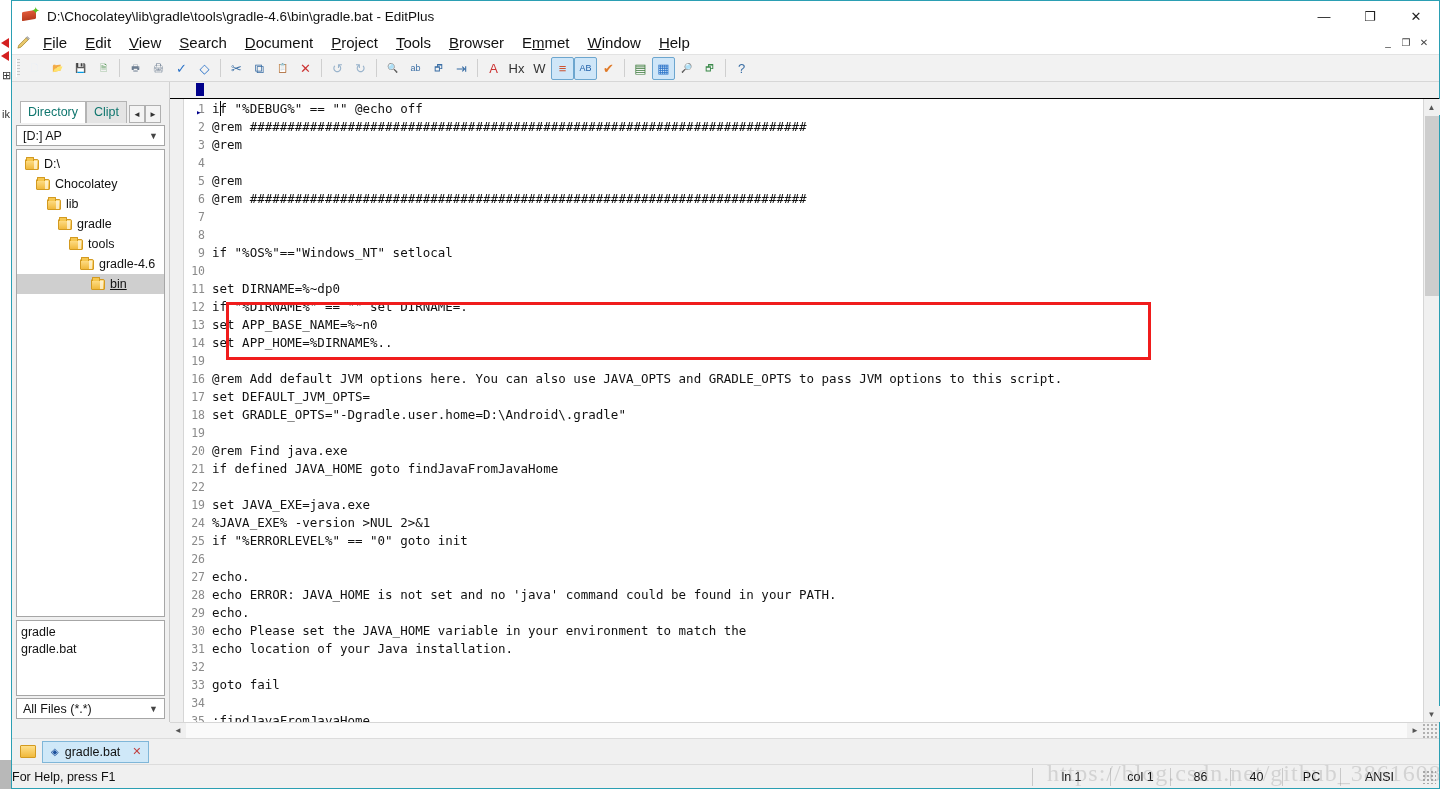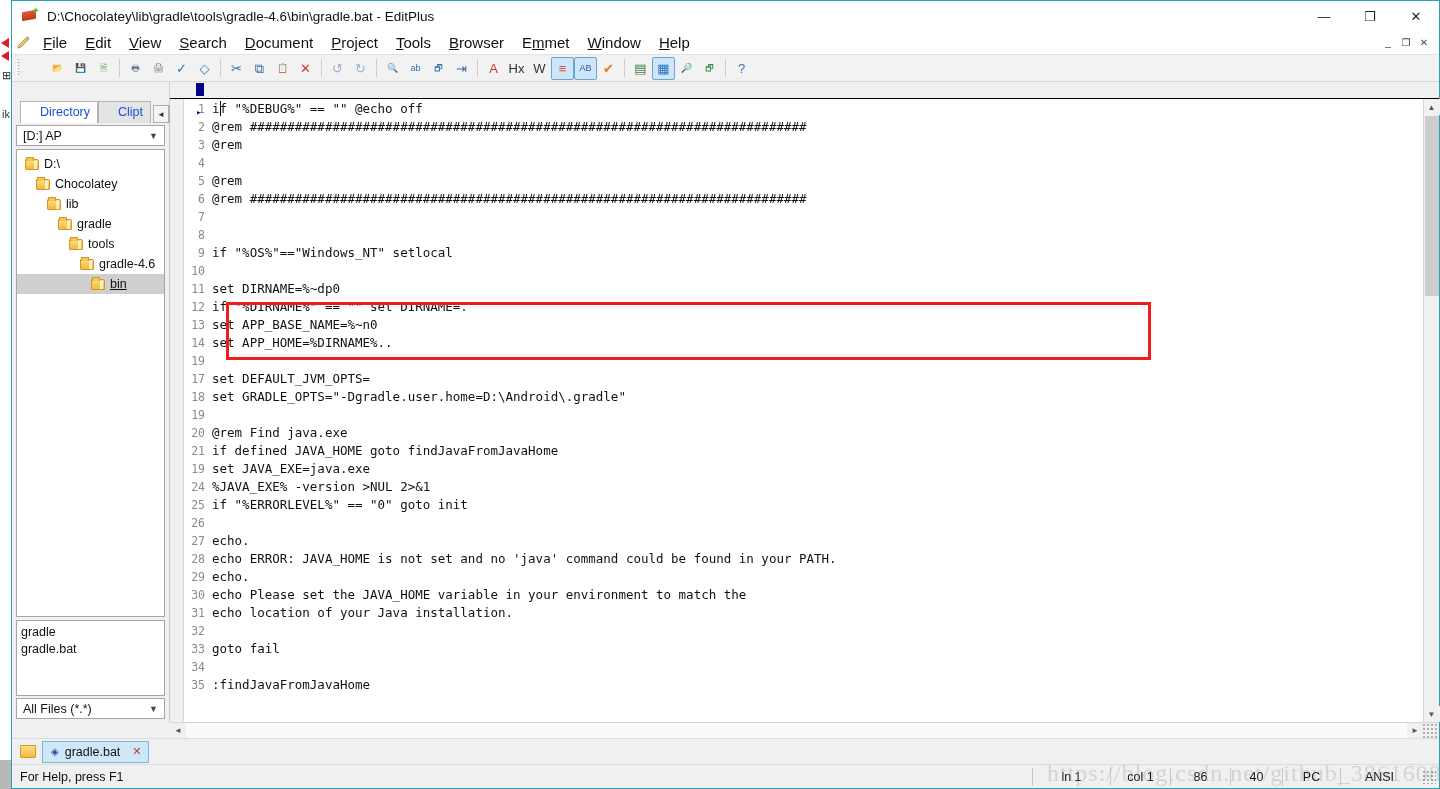--- a/index.html
+++ b/index.html
@@ -97,22 +97,22 @@
   }
   
   #body-split { flex: 1; display: flex; min-height: 0; }
   
   #sidebar {
     width: 158px; flex: 0 0 158px; background: #f0f0f0; display:flex; flex-direction:column;
     border-right: 1px solid #c8c8c8;
   }
   #side-tabs { display:flex; align-items:flex-end; height:24px; padding-left:8px; background:#f0f0f0;}
   .side-tab {
-    font-size: 12.5px; padding: 3px 7px 4px 19px; border:1px solid #b4b4b4; border-bottom:none;
-    background: #e4e4e4; color:#1d4ed8;
+    font-size: 12.5px; padding: 3px 7px 4px 7px; border:1px solid #b4b4b4; border-bottom:none;
+    background: #e4e4e4; color:#0f766e;
   }
   .side-tab.active { background:#fff; position:relative; z-index:2;}
   .tab-nav { display:flex; margin-left:2px; }
   .tab-nav .tn {
     width:16px; height:18px; border:1px solid #b0b0b0; background:#f4f4f4;
     display:flex; align-items:center; justify-content:center; font-size:8px; color:#333;
   }
   #drive-select {
     margin: 2px 4px 0 4px; height: 21px; background:#fff; border:1px solid #a6a6a6;
     display:flex; align-items:center; font-size:12.5px; color:#111; padding-left:6px;
@@ -205,21 +205,21 @@
     display:flex; align-items:center; height:22px; padding:0 6px 0 8px;
     background:#cfe8f8; border:1px solid #7fb6d8; font-size:12.5px; color:#111; gap:6px;
   }
   .doc-tab .dia { color:#1b4f9c; font-size:10px; }
   .doc-tab .x { color:#c04040; font-size:11px; margin-left:6px; }
   
   #status-bar {
     height: 24px; flex:0 0 24px; background:#f0f0f0; display:flex; align-items:center;
     font-size:12.5px; color:#111; border-top:1px solid #dcdcdc; position:relative;
   }
-  #status-help { padding-left:8px; }
+  #status-help { }
   #status-cells { margin-left:auto; display:flex; align-items:center; height:100%; }
   .st-cell {
     border-left:1px solid #c9c9c9; height:18px; display:flex; align-items:center;
     justify-content:center; padding:0 6px;
   }
   #status-grip { width:14px; height:14px; margin:0 3px 0 4px;
     background-image: radial-gradient(#a8a8a8 1px, transparent 1px);
     background-size:4px 4px;}
   
   #watermark {
@@ -453,25 +453,27 @@
             <div class="code-line"><span class="ln">6</span><span class="ltxt">@rem ##########################################################################</span></div>
             <div class="code-line"><span class="ln">7</span><span class="ltxt"></span></div>
             <div class="code-line"><span class="ln">8</span></div>
             <div class="code-line"><span class="ln">9</span><span class="ltxt">if "%OS%"=="Windows_NT" setlocal</span></div>
             <div class="code-line"><span class="ln">10</span><span class="ltxt"></span></div>
             <div class="code-line"><span class="ln">11</span><span class="ltxt">set DIRNAME=%~dp0</span></div>
             <div class="code-line"><span class="ln">12</span><span class="ltxt">if "%DIRNAME%" == "" set DIRNAME=.</span></div>
             <div class="code-line"><span class="ln">13</span><span class="ltxt">set APP_BASE_NAME=%~n0</span></div>
             <div class="code-line"><span class="ln">14</span><span class="ltxt">set APP_HOME=%DIRNAME%..</span></div>
             <div class="code-line"><span class="ln">19</span><span class="ltxt"></span></div>
+            <div class="code-line"><span class="ln">16</span><span class="ltxt">@rem Add default JVM options here. You can also use JAVA_OPTS and GRADLE_OPTS to pass JVM options to this script.</span></div>
             <div class="code-line"><span class="ln">17</span><span class="ltxt">set DEFAULT_JVM_OPTS=</span></div>
             <div class="code-line"><span class="ln">18</span><span class="ltxt">set GRADLE_OPTS="-Dgradle.user.home=D:\Android\.gradle"</span></div>
             <div class="code-line"><span class="ln">19</span><span class="ltxt"></span></div>
             <div class="code-line"><span class="ln">20</span><span class="ltxt">@rem Find java.exe</span></div>
             <div class="code-line"><span class="ln">21</span><span class="ltxt">if defined JAVA_HOME goto findJavaFromJavaHome</span></div>
+            <div class="code-line"><span class="ln">22</span><span class="ltxt"></span></div>
             <div class="code-line"><span class="ln">19</span><span class="ltxt">set JAVA_EXE=java.exe</span></div>
             <div class="code-line"><span class="ln">24</span><span class="ltxt">%JAVA_EXE% -version &gt;NUL 2&gt;&amp;1</span></div>
             <div class="code-line"><span class="ln">25</span><span class="ltxt">if "%ERRORLEVEL%" == "0" goto init</span></div>
             <div class="code-line"><span class="ln">26</span><span class="ltxt"></span></div>
             <div class="code-line"><span class="ln">27</span><span class="ltxt">echo.</span></div>
             <div class="code-line"><span class="ln">28</span><span class="ltxt">echo ERROR: JAVA_HOME is not set and no 'java' command could be found in your PATH.</span></div>
             <div class="code-line"><span class="ln">29</span><span class="ltxt">echo.</span></div>
             <div class="code-line"><span class="ln">30</span><span class="ltxt">echo Please set the JAVA_HOME variable in your environment to match the</span></div>
             <div class="code-line"><span class="ln">31</span><span class="ltxt">echo location of your Java installation.</span></div>
             <div class="code-line"><span class="ln">32</span><span class="ltxt"></span></div>

